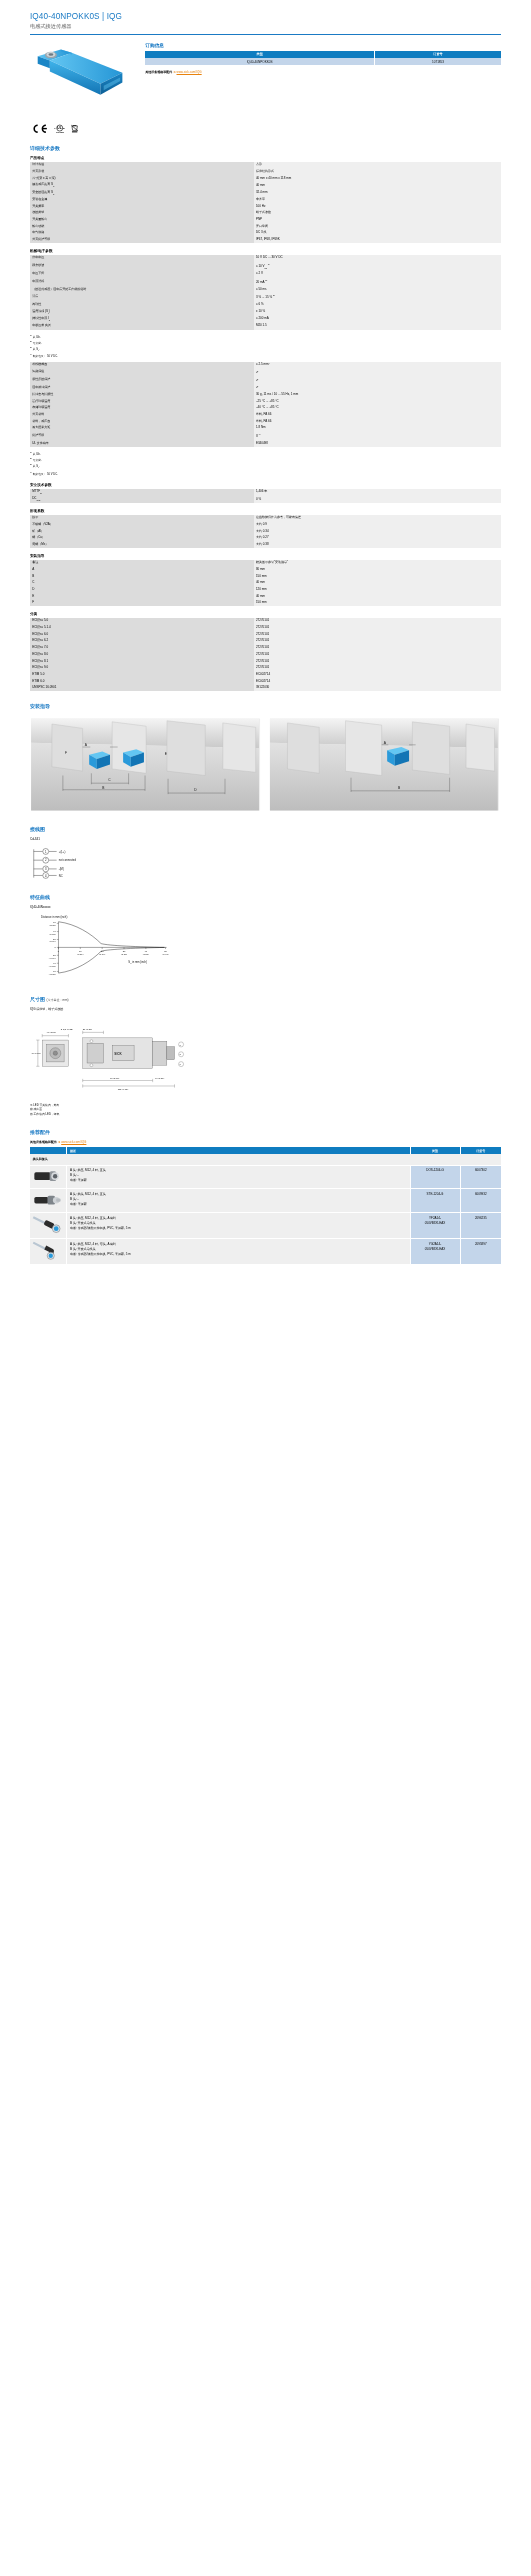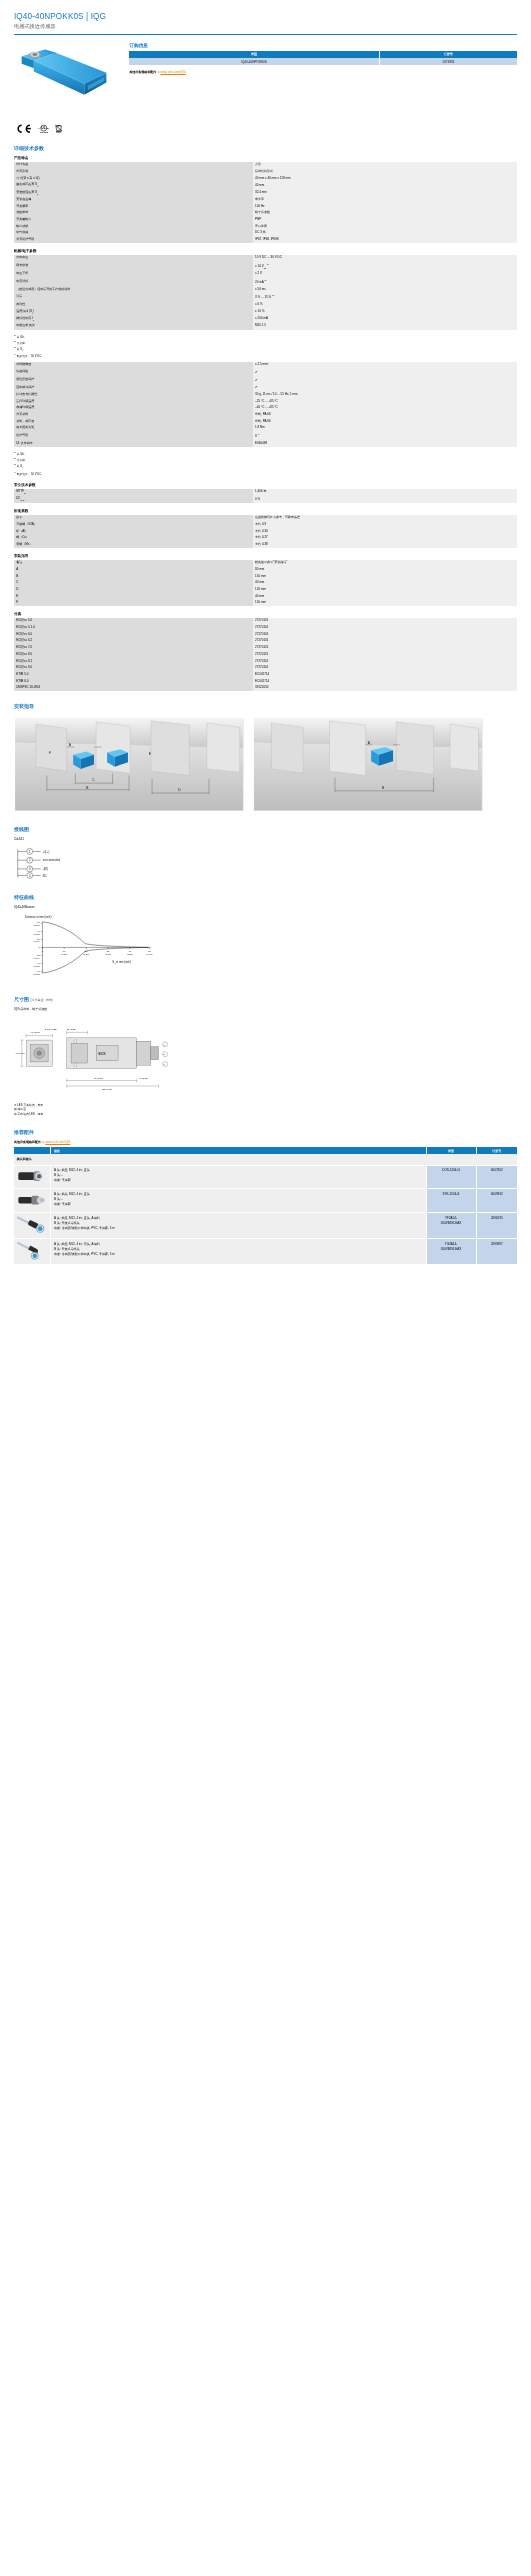--- a/index.html
+++ b/index.html
@@ -4,21 +4,21 @@
 <style>
   * { box-sizing: border-box; }
   html, body { margin:0; padding:0; }
   body {
     width:531px;
     font-family:"Liberation Sans", sans-serif;
     color:#000;
     background:#fff;
     -webkit-font-smoothing:antialiased;
   }
-  .page { width:531px; padding:0 14px; }
+  .page { width:531px; padding:0 30px; }
 
   
   .hdr { padding-top:12px; }
   .hdr h1 {
     font-size:8.2px; font-weight:400; color:#1a7ac4; margin:0 0 2.2px 0; letter-spacing:0.1px;
   }
   .hdr h2 {
     font-size:5.2px; font-weight:400; color:#5a5a5a; margin:0 0 3.8px 0;
   }
   .rule { height:0.5px; background:#1a7ac4; width:100%; }

